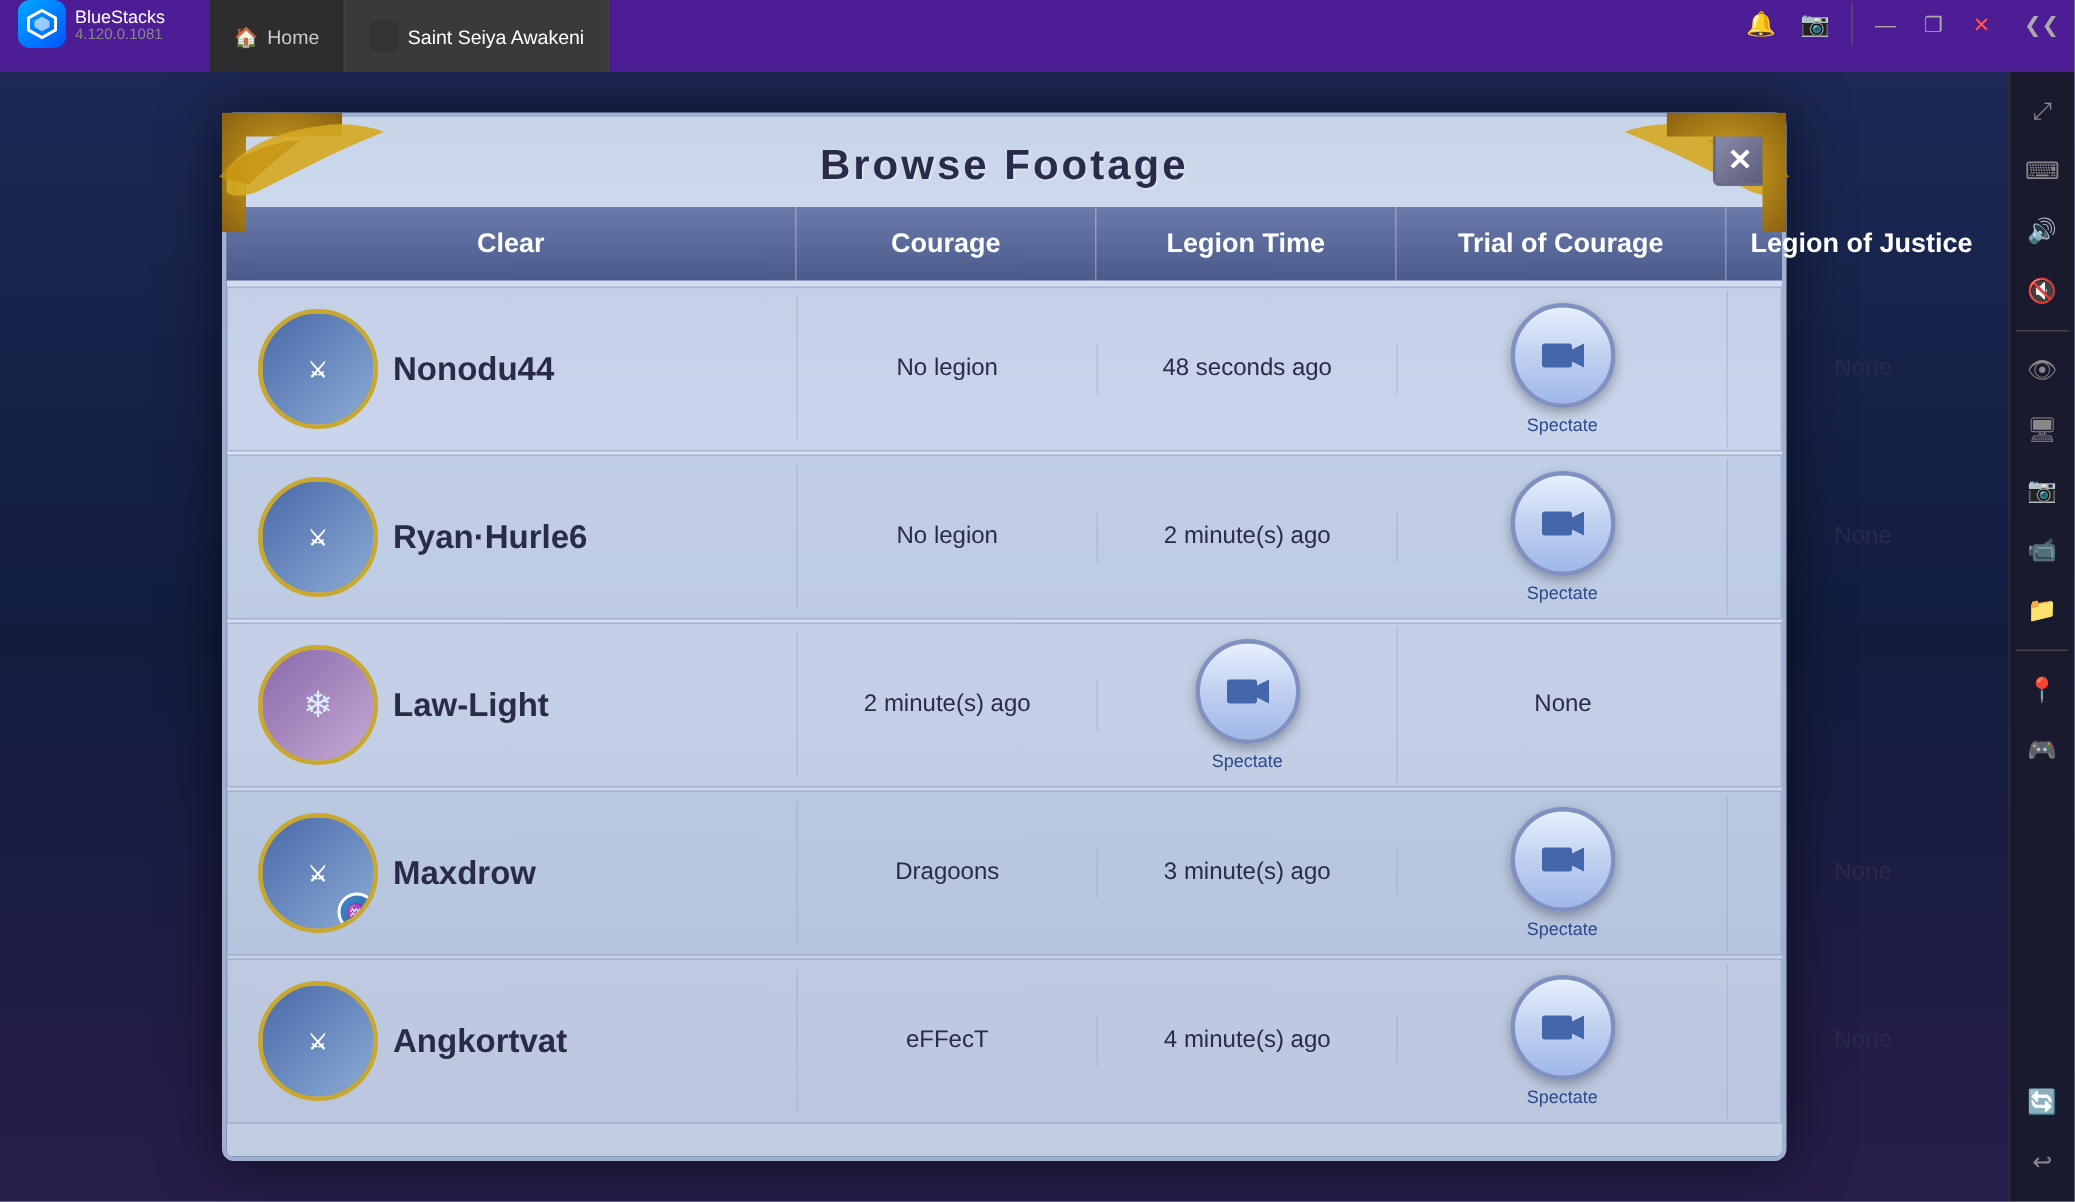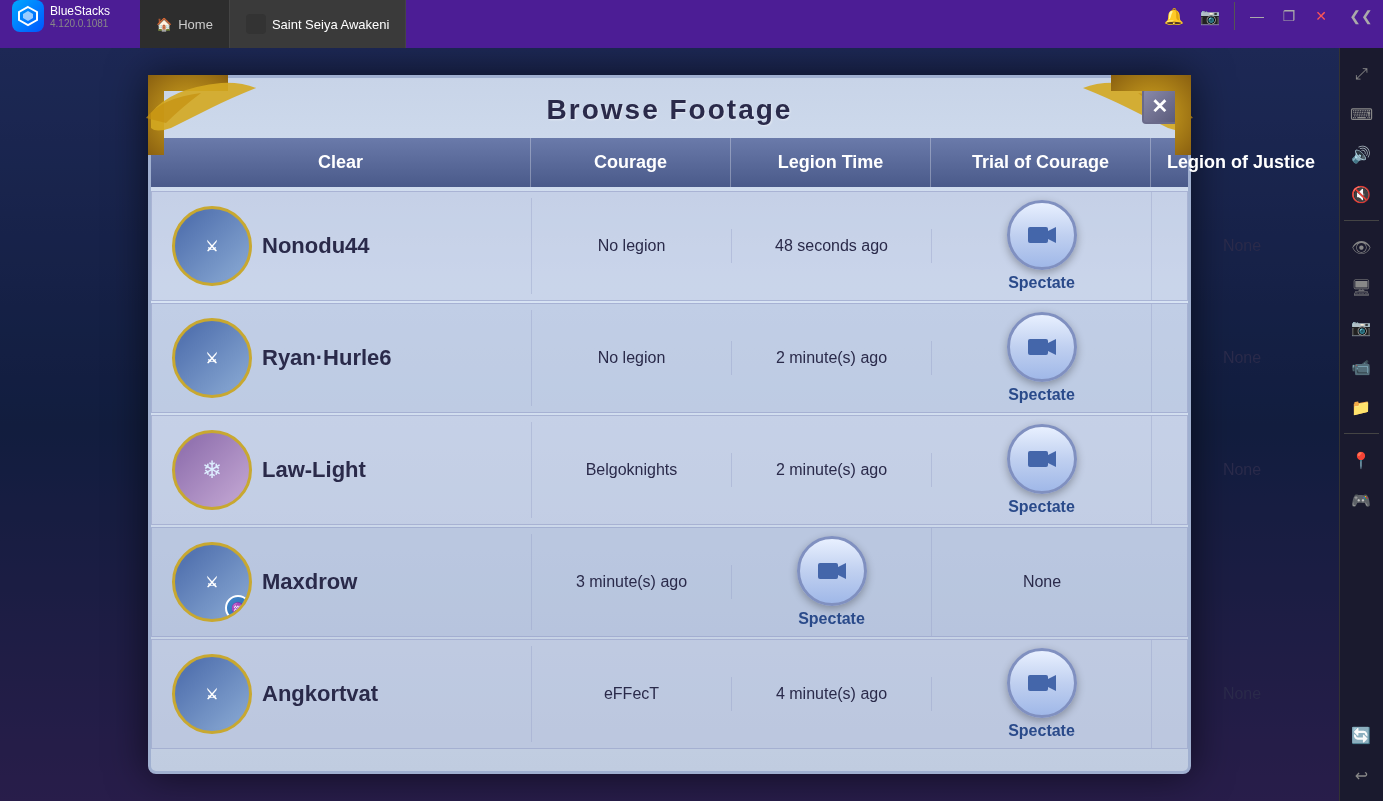--- a/index.html
+++ b/index.html
@@ -257,22 +257,22 @@
       border: 3px solid #8090c0;
       display: flex; align-items: center; justify-content: center;
       box-shadow: 0 3px 8px rgba(0,0,0,0.3);
     }
     .spectate-icon svg {
       width: 32px; height: 32px;
       fill: #4466aa;
     }
     .spectate-label {
       color: #2a4a8a;
-      font-size: 16px;
-      font-weight: bold;
+      font-size: 12px;
+      font-weight: normal;
     }
 
     .table-body {
       margin-top: 4px;
     }
   </style>
 </head>
 <body>
 
 <div class="titlebar">
@@ -393,21 +393,20 @@
           <div class="table-row">
       <div class="cell player-cell">
         <div class="avatar" style="background:linear-gradient(135deg,#8a6aaa,#c4a8d4)">
           <div class="avatar-inner" style="background:linear-gradient(135deg,#8a6aaa,#c4a8d4)">
             <span style="color:#ddeeff;font-size:24px;">❄</span>
           </div>
 
         </div>
         <span class="player-name">Law-Light</span>
       </div>
-      <div class="cell">Belgoknights</div>
       <div class="cell">2 minute(s) ago</div>
       <div class="cell">
         <div class="spectate-btn">
           <div class="spectate-icon">
             <svg viewBox="0 0 32 32">
               <rect x="2" y="8" width="20" height="16" rx="2" fill="#4466aa"></rect>
               <polygon points="22,12 30,8 30,24 22,20" fill="#4466aa"></polygon>
             </svg>
           </div>
           <span class="spectate-label">Spectate</span>
@@ -418,20 +417,21 @@
           <div class="table-row">
       <div class="cell player-cell">
         <div class="avatar" style="background:linear-gradient(135deg,#4a6aaa,#8aaad4)">
           <div class="avatar-inner" style="background:linear-gradient(135deg,#4a6aaa,#8aaad4)">
             <span style="color:white;font-size:14px;font-weight:bold;">⚔</span>
           </div>
           <div class="avatar-badge">♒</div>
         </div>
         <span class="player-name">Maxdrow</span>
       </div>
+      <div class="cell">Dragoons</div>
       <div class="cell">3 minute(s) ago</div>
       <div class="cell">
         <div class="spectate-btn">
           <div class="spectate-icon">
             <svg viewBox="0 0 32 32">
               <rect x="2" y="8" width="20" height="16" rx="2" fill="#4466aa"></rect>
               <polygon points="22,12 30,8 30,24 22,20" fill="#4466aa"></polygon>
             </svg>
           </div>
           <span class="spectate-label">Spectate</span>

